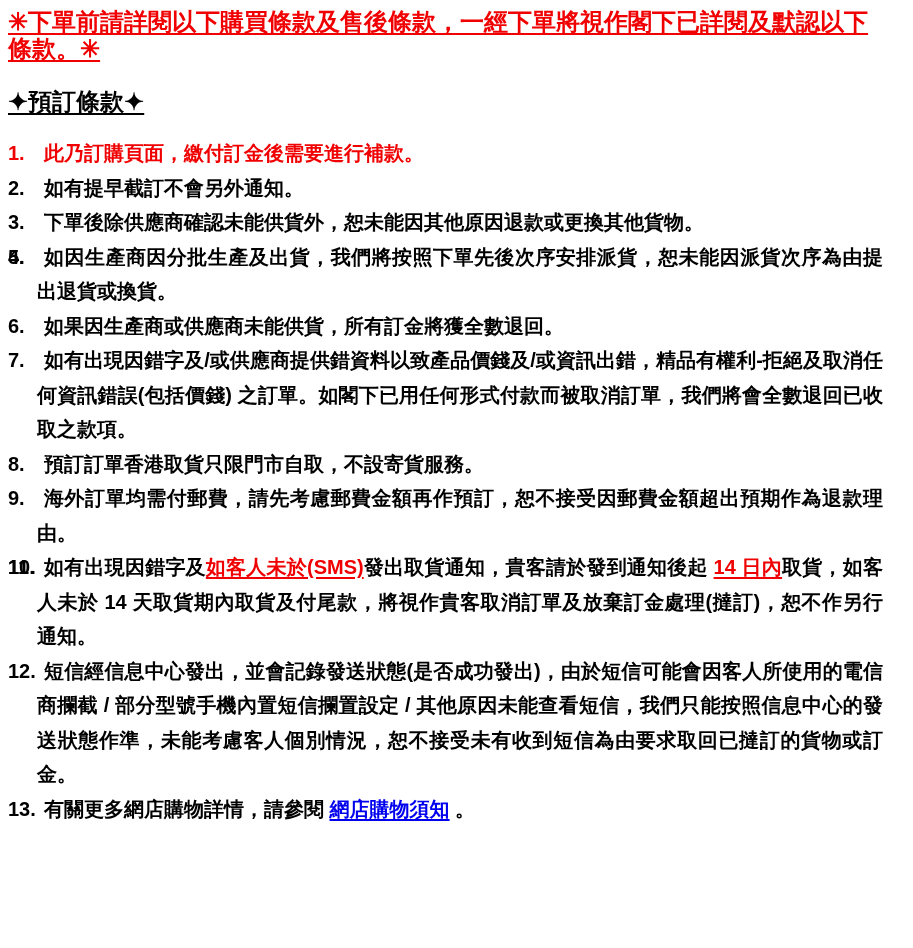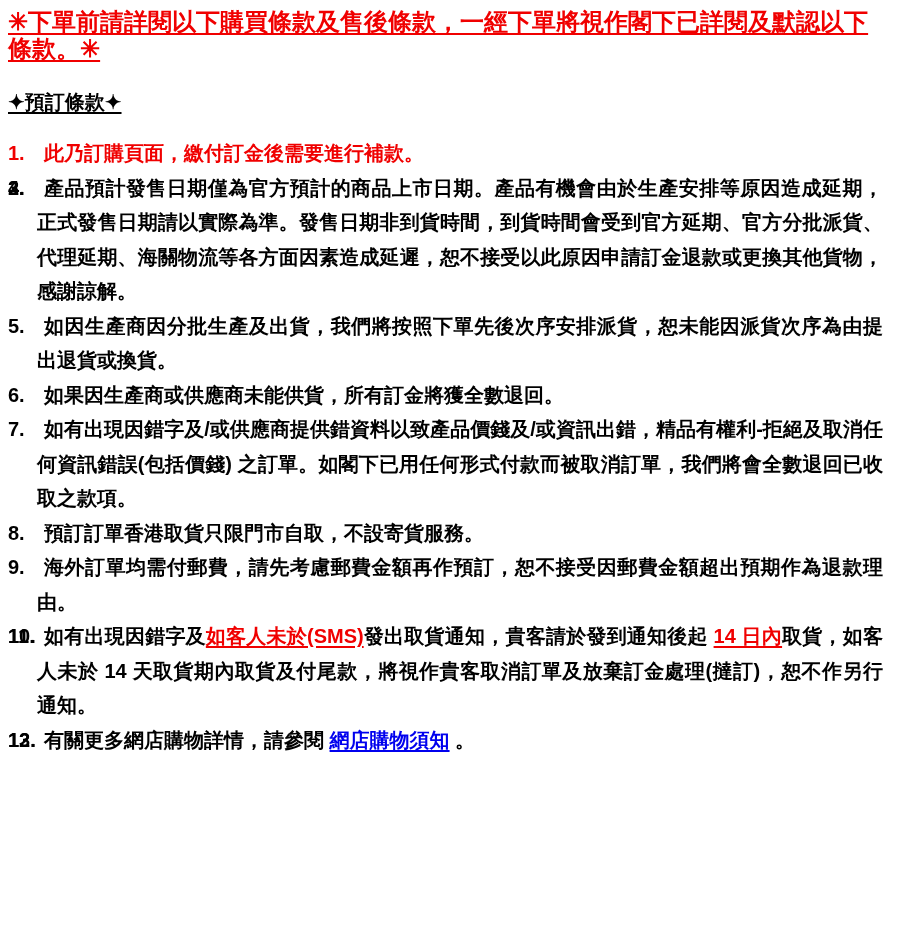--- a/index.html
+++ b/index.html
@@ -18,21 +18,21 @@
   }
   .notice-header {
     font-size: 24px;
     line-height: 27px;
     margin: 0;
     color: #f00000;
     text-decoration: underline;
     text-underline-offset: 3px;
   }
   .section-title {
-    font-size: 20px;
+    font-size: 24px;
     line-height: 26px;
     margin: 27px 0 0 0;
     color: #000000;
     text-decoration: underline;
     text-underline-offset: 3px;
     display: inline-block;
   }
   .terms-list {
     margin-top: 21px;
     font-size: 20px;
@@ -70,28 +70,28 @@
 <body>
 
 
 
 <p class="notice-header">✳下單前請詳閱以下購買條款及售後條款，一經下單將視作閣下已詳閱及默認以下條款。✳</p>
 
 <h2 class="section-title">✦預訂條款✦</h2>
 
 <div class="terms-list">
     <div class="term term-red"><span class="num">1.</span><span class="seg">此乃訂購頁面，繳付訂金後需要進行補款。</span></div>
-    <div class="term"><span class="num">2.</span></div>
-    <div class="term"><span class="num">3.</span></div>
-    <div class="term"><span class="num">4.</span><span class="seg">產品預計發售日期僅為官方預計的商品上市日期。產品有機會由於生產安排等原因造成延期，正式發售日期請以實際為準。發售日期非到貨時間，到貨時間會受到官方延期、官方分批派貨、代理延期、海關物流等各方面因素造成延遲，恕不接受以此原因申請訂金退款或更換其他貨物，感謝諒解。</span></div>
+    <div class="term"><span class="num">2.</span><span class="seg">如有提早截訂不會另外通知。</span></div>
+    <div class="term"><span class="num">3.</span><span class="seg">下單後除供應商確認未能供貨外，恕未能因其他原因退款或更換其他貨物。</span></div>
+    <div class="term"><span class="num">4.</span></div>
     <div class="term"><span class="num">5.</span><span class="seg">如因生產商因分批生產及出貨，我們將按照下單先後次序安排派貨，恕未能因派貨次序為由提出退貨或換貨。</span></div>
     <div class="term"><span class="num">6.</span><span class="seg">如果因生產商或供應商未能供貨，所有訂金將獲全數退回。</span></div>
     <div class="term"><span class="num">7.</span><span class="seg">如有出現因錯字及/或供應商提供錯資料以致產品價錢及/或資訊出錯，精品有權利-拒絕及取消任何資訊錯誤(包括價錢) 之訂單。如閣下已用任何形式付款而被取消訂單，我們將會全數退回已收取之款項。</span></div>
     <div class="term"><span class="num">8.</span><span class="seg">預訂訂單香港取貨只限門市自取，不設寄貨服務。</span></div>
     <div class="term"><span class="num">9.</span><span class="seg">海外訂單均需付郵費，請先考慮郵費金額再作預訂，恕不接受因郵費金額超出預期作為退款理由。</span></div>
     <div class="term"><span class="num">10.</span></div>
     <div class="term"><span class="num">11.</span><span class="seg">如有出現因錯字及</span><span class="seg red-ul">如客人未於(SMS)</span><span class="seg">發出取貨通知，貴客請於發到通知後起 </span><span class="seg red-ul">14 日內</span><span class="seg">取貨，如客人未於 14 天取貨期內取貨及付尾款，將視作貴客取消訂單及放棄訂金處理(撻訂)，恕不作另行通知。</span></div>
-    <div class="term"><span class="num">12.</span></div>
+    <div class="term"><span class="num">12.</span><span class="seg">短信經信息中心發出，並會記錄發送狀態(是否成功發出)，由於短信可能會因客人所使用的電信商攔截 / 部分型號手機內置短信攔置設定 / 其他原因未能查看短信，我們只能按照信息中心的發送狀態作準，未能考慮客人個別情況，恕不接受未有收到短信為由要求取回已撻訂的貨物或訂金。</span></div>
     <div class="term"><span class="num">13.</span><span class="seg">有關更多網店購物詳情，請參閱 </span><a class="seg link" href="#">網店購物須知</a><span class="seg"> 。</span></div>
   </div>
 
 
 
 
 </body></html>

